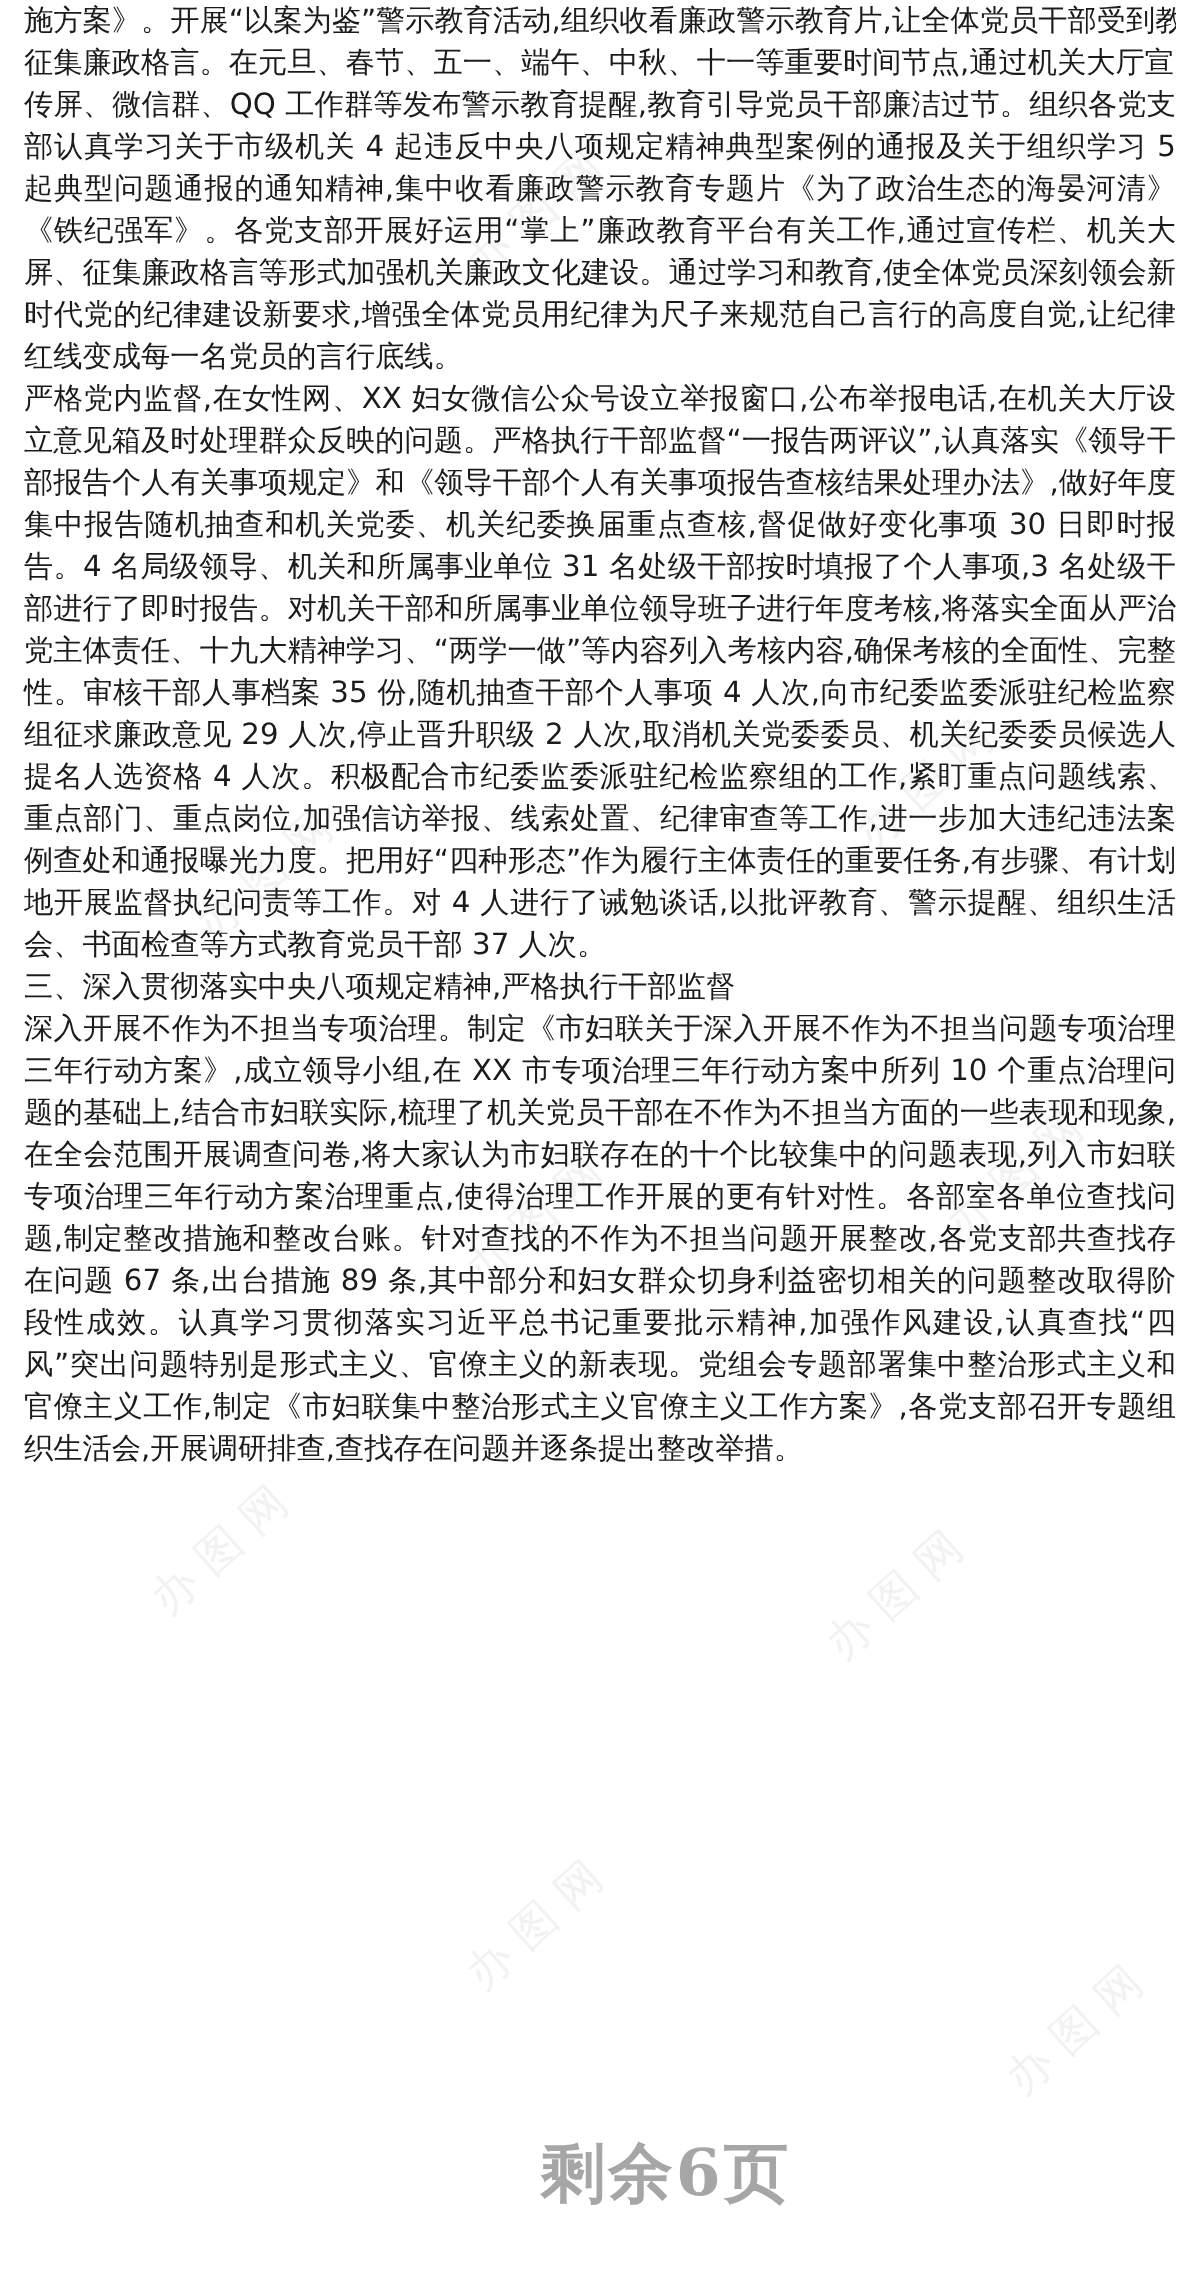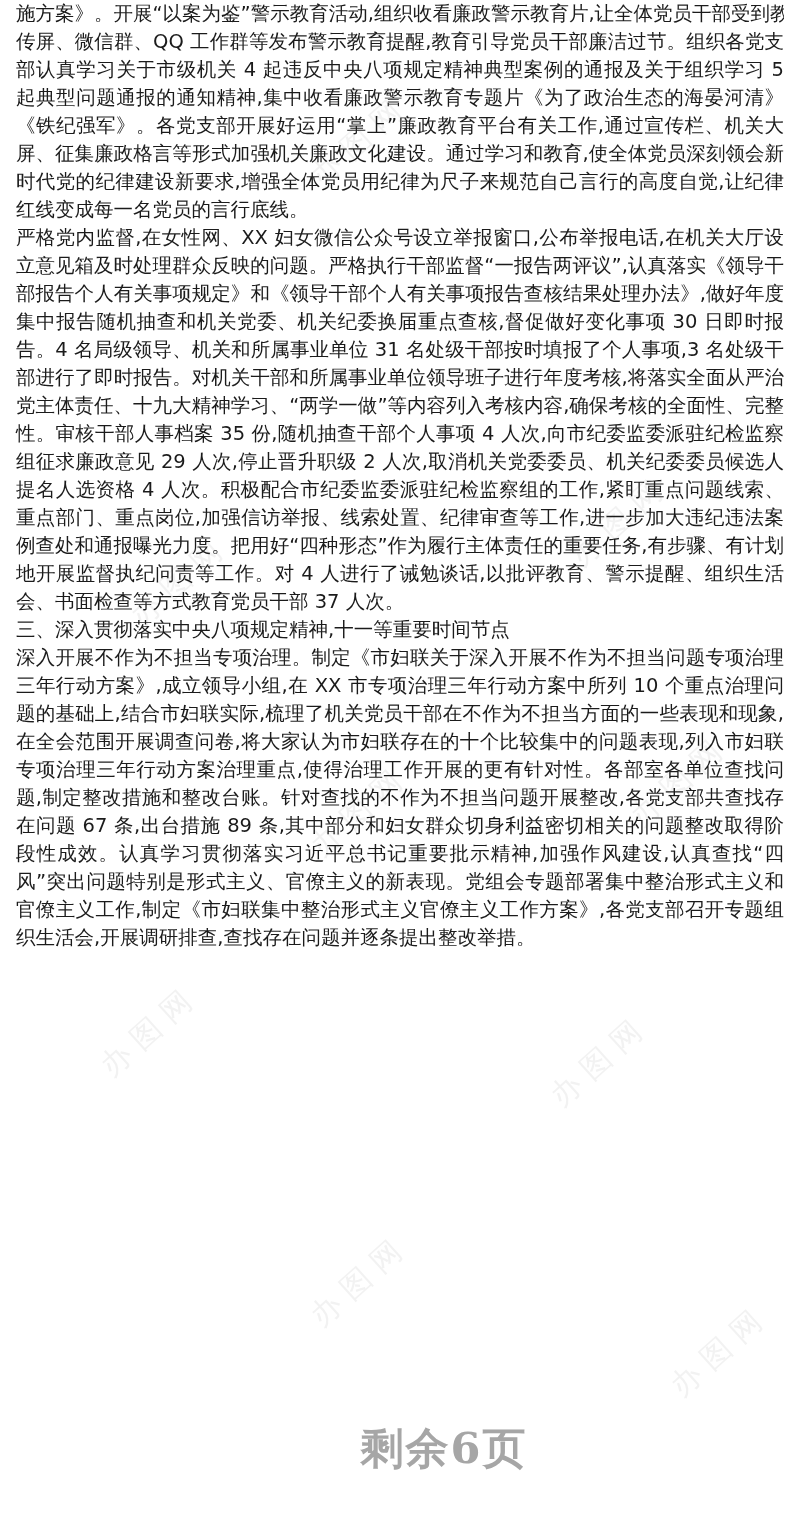--- a/index.html
+++ b/index.html
@@ -88,23 +88,24 @@
       <span class="wm" style="left: 620px; top: 760px;">办图网</span>
       <span class="wm" style="left: 300px; top: 790px;">办图网</span>
       <span class="wm" style="left: 90px; top: 1010px;">办图网</span>
       <span class="wm" style="left: 540px; top: 1040px;">办图网</span>
       <span class="wm" style="left: 300px; top: 1260px;">办图网</span>
       <span class="wm" style="left: 660px; top: 1330px;">办图网</span>
     </div>
 
   <div class="doc">
     <p class="p-clip">施方案》。开展“以案为鉴”警示教育活动,组织收看廉政警示教育片,让全体党员干部受到教育并</p>
+    <p class="p-intro">征集廉政格言。在元旦、春节、五一、端午、中秋、十一等重要时间节点,通过机关大厅宣</p>
     <p class="p-body-first">传屏、微信群、QQ 工作群等发布警示教育提醒,教育引导党员干部廉洁过节。组织各党支部认真学习关于市级机关 4 起违反中央八项规定精神典型案例的通报及关于组织学习 5 起典型问题通报的通知精神,集中收看廉政警示教育专题片《为了政治生态的海晏河清》《铁纪强军》。各党支部开展好运用“掌上”廉政教育平台有关工作,通过宣传栏、机关大屏、征集廉政格言等形式加强机关廉政文化建设。通过学习和教育,使全体党员深刻领会新时代党的纪律建设新要求,增强全体党员用纪律为尺子来规范自己言行的高度自觉,让纪律红线变成每一名党员的言行底线。</p>
     <p class="p-follow">严格党内监督,在女性网、XX 妇女微信公众号设立举报窗口,公布举报电话,在机关大厅设立意见箱及时处理群众反映的问题。严格执行干部监督“一报告两评议”,认真落实《领导干部报告个人有关事项规定》和《领导干部个人有关事项报告查核结果处理办法》,做好年度集中报告随机抽查和机关党委、机关纪委换届重点查核,督促做好变化事项 30 日即时报告。4 名局级领导、机关和所属事业单位 31 名处级干部按时填报了个人事项,3 名处级干部进行了即时报告。对机关干部和所属事业单位领导班子进行年度考核,将落实全面从严治党主体责任、十九大精神学习、“两学一做”等内容列入考核内容,确保考核的全面性、完整性。审核干部人事档案 35 份,随机抽查干部个人事项 4 人次,向市纪委监委派驻纪检监察组征求廉政意见 29 人次,停止晋升职级 2 人次,取消机关党委委员、机关纪委委员候选人提名人选资格 4 人次。积极配合市纪委监委派驻纪检监察组的工作,紧盯重点问题线索、重点部门、重点岗位,加强信访举报、线索处置、纪律审查等工作,进一步加大违纪违法案例查处和通报曝光力度。把用好“四种形态”作为履行主体责任的重要任务,有步骤、有计划地开展监督执纪问责等工作。对 4 人进行了诫勉谈话,以批评教育、警示提醒、组织生活会、书面检查等方式教育党员干部 37 人次。</p>
-    <p class="p-heading">三、深入贯彻落实中央八项规定精神,十一等重要时间节点</p>
+    <p class="p-heading">三、深入贯彻落实中央八项规定精神,严格执行干部监督</p>
     <p class="p-after-heading">深入开展不作为不担当专项治理。制定《市妇联关于深入开展不作为不担当问题专项治理三年行动方案》,成立领导小组,在 XX 市专项治理三年行动方案中所列 10 个重点治理问题的基础上,结合市妇联实际,梳理了机关党员干部在不作为不担当方面的一些表现和现象,在全会范围开展调查问卷,将大家认为市妇联存在的十个比较集中的问题表现,列入市妇联专项治理三年行动方案治理重点,使得治理工作开展的更有针对性。各部室各单位查找问题,制定整改措施和整改台账。针对查找的不作为不担当问题开展整改,各党支部共查找存在问题 67 条,出台措施 89 条,其中部分和妇女群众切身利益密切相关的问题整改取得阶段性成效。认真学习贯彻落实习近平总书记重要批示精神,加强作风建设,认真查找“四风”突出问题特别是形式主义、官僚主义的新表现。党组会专题部署集中整治形式主义和官僚主义工作,制定《市妇联集中整治形式主义官僚主义工作方案》,各党支部召开专题组织生活会,开展调研排查,查找存在问题并逐条提出整改举措。</p>
   </div>
 
   <div class="footer-banner">
     <span>剩余6页</span>
   </div>
 
 </div>
 
 </body></html>

